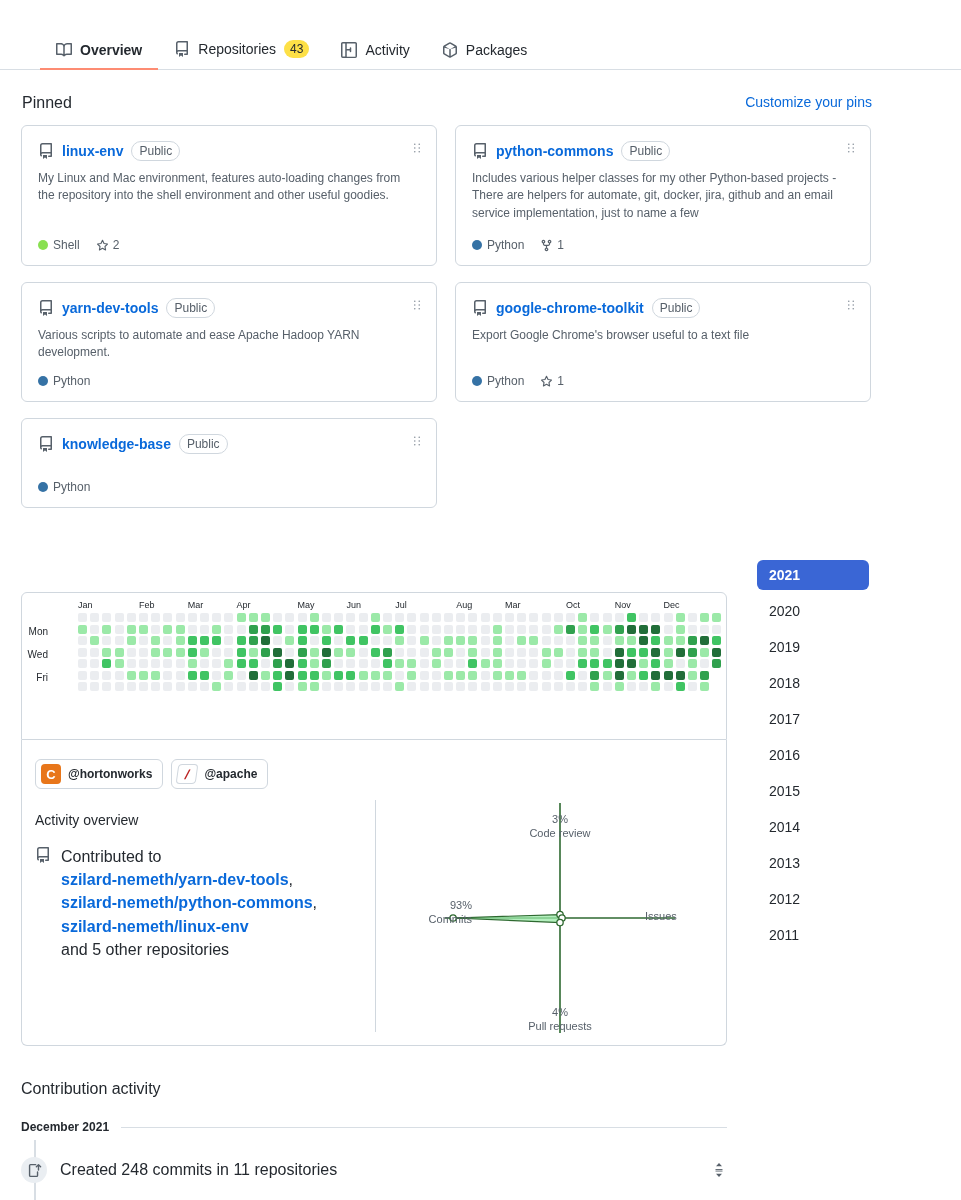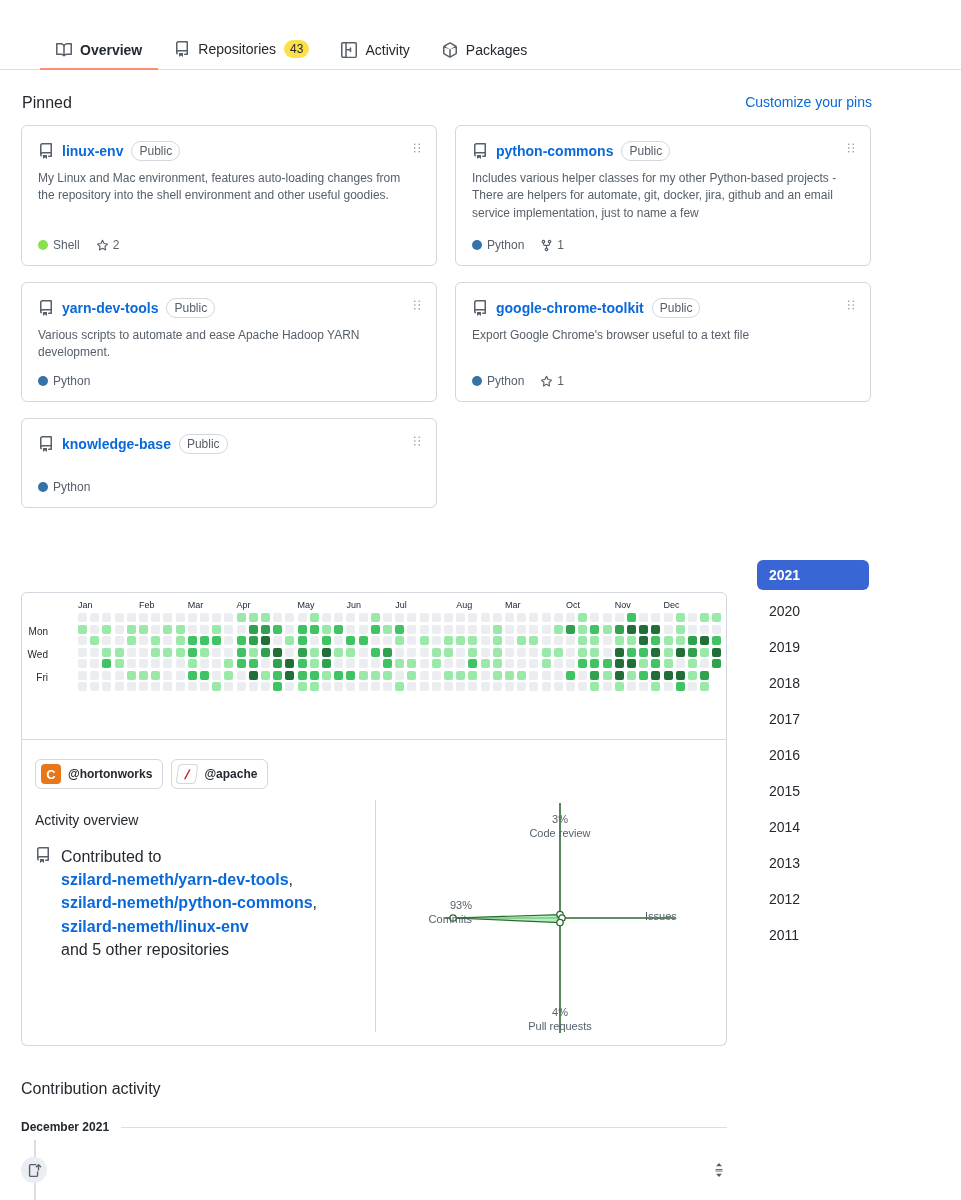--- a/index.html
+++ b/index.html
@@ -848,20 +848,21 @@
     <span class="ca-rule"></span>
   </div>
   <div class="ca-timeline"></div>
   <div class="ca-row">
     <span class="ca-bullet">
       <svg width="15" height="15" viewBox="0 0 16 16" fill="currentColor">
           <path d="M2 2.75A1.75 1.75 0 0 1 3.75 1h5.5a.75.75 0 0 1 0 1.5h-5.5a.25.25 0 0 0-.25.25v10.5c0 .138.112.25.25.25h6.5a.25.25 0 0 0 .25-.25V9.5a.75.75 0 0 1 1.5 0v3.75A1.75 1.75 0 0 1 10.25 15h-6.5A1.75 1.75 0 0 1 2 13.25Z"></path>
           <path d="M12.78 1.22a.75.75 0 0 0-1.06 0L9.47 3.47a.75.75 0 1 0 1.06 1.06l.97-.97V7.5a.75.75 0 0 0 1.5 0V3.56l.97.97a.75.75 0 1 0 1.06-1.06Z"></path>
         </svg>
     </span>
+    <span class="ca-text">Created 248 commits in 11 repositories</span>
     <span class="ca-toggle">
       <svg viewBox="0 0 16 16" fill="currentColor">
           <path d="M8 1l3 3.2H5zM8 15l-3-3.2h6z"></path>
           <rect x="4.5" y="7" width="7" height="0.9"></rect>
           <rect x="4.5" y="8.6" width="7" height="0.9"></rect>
         </svg>
     </span>
   </div>
 
   <div class="years" id="year-list">

